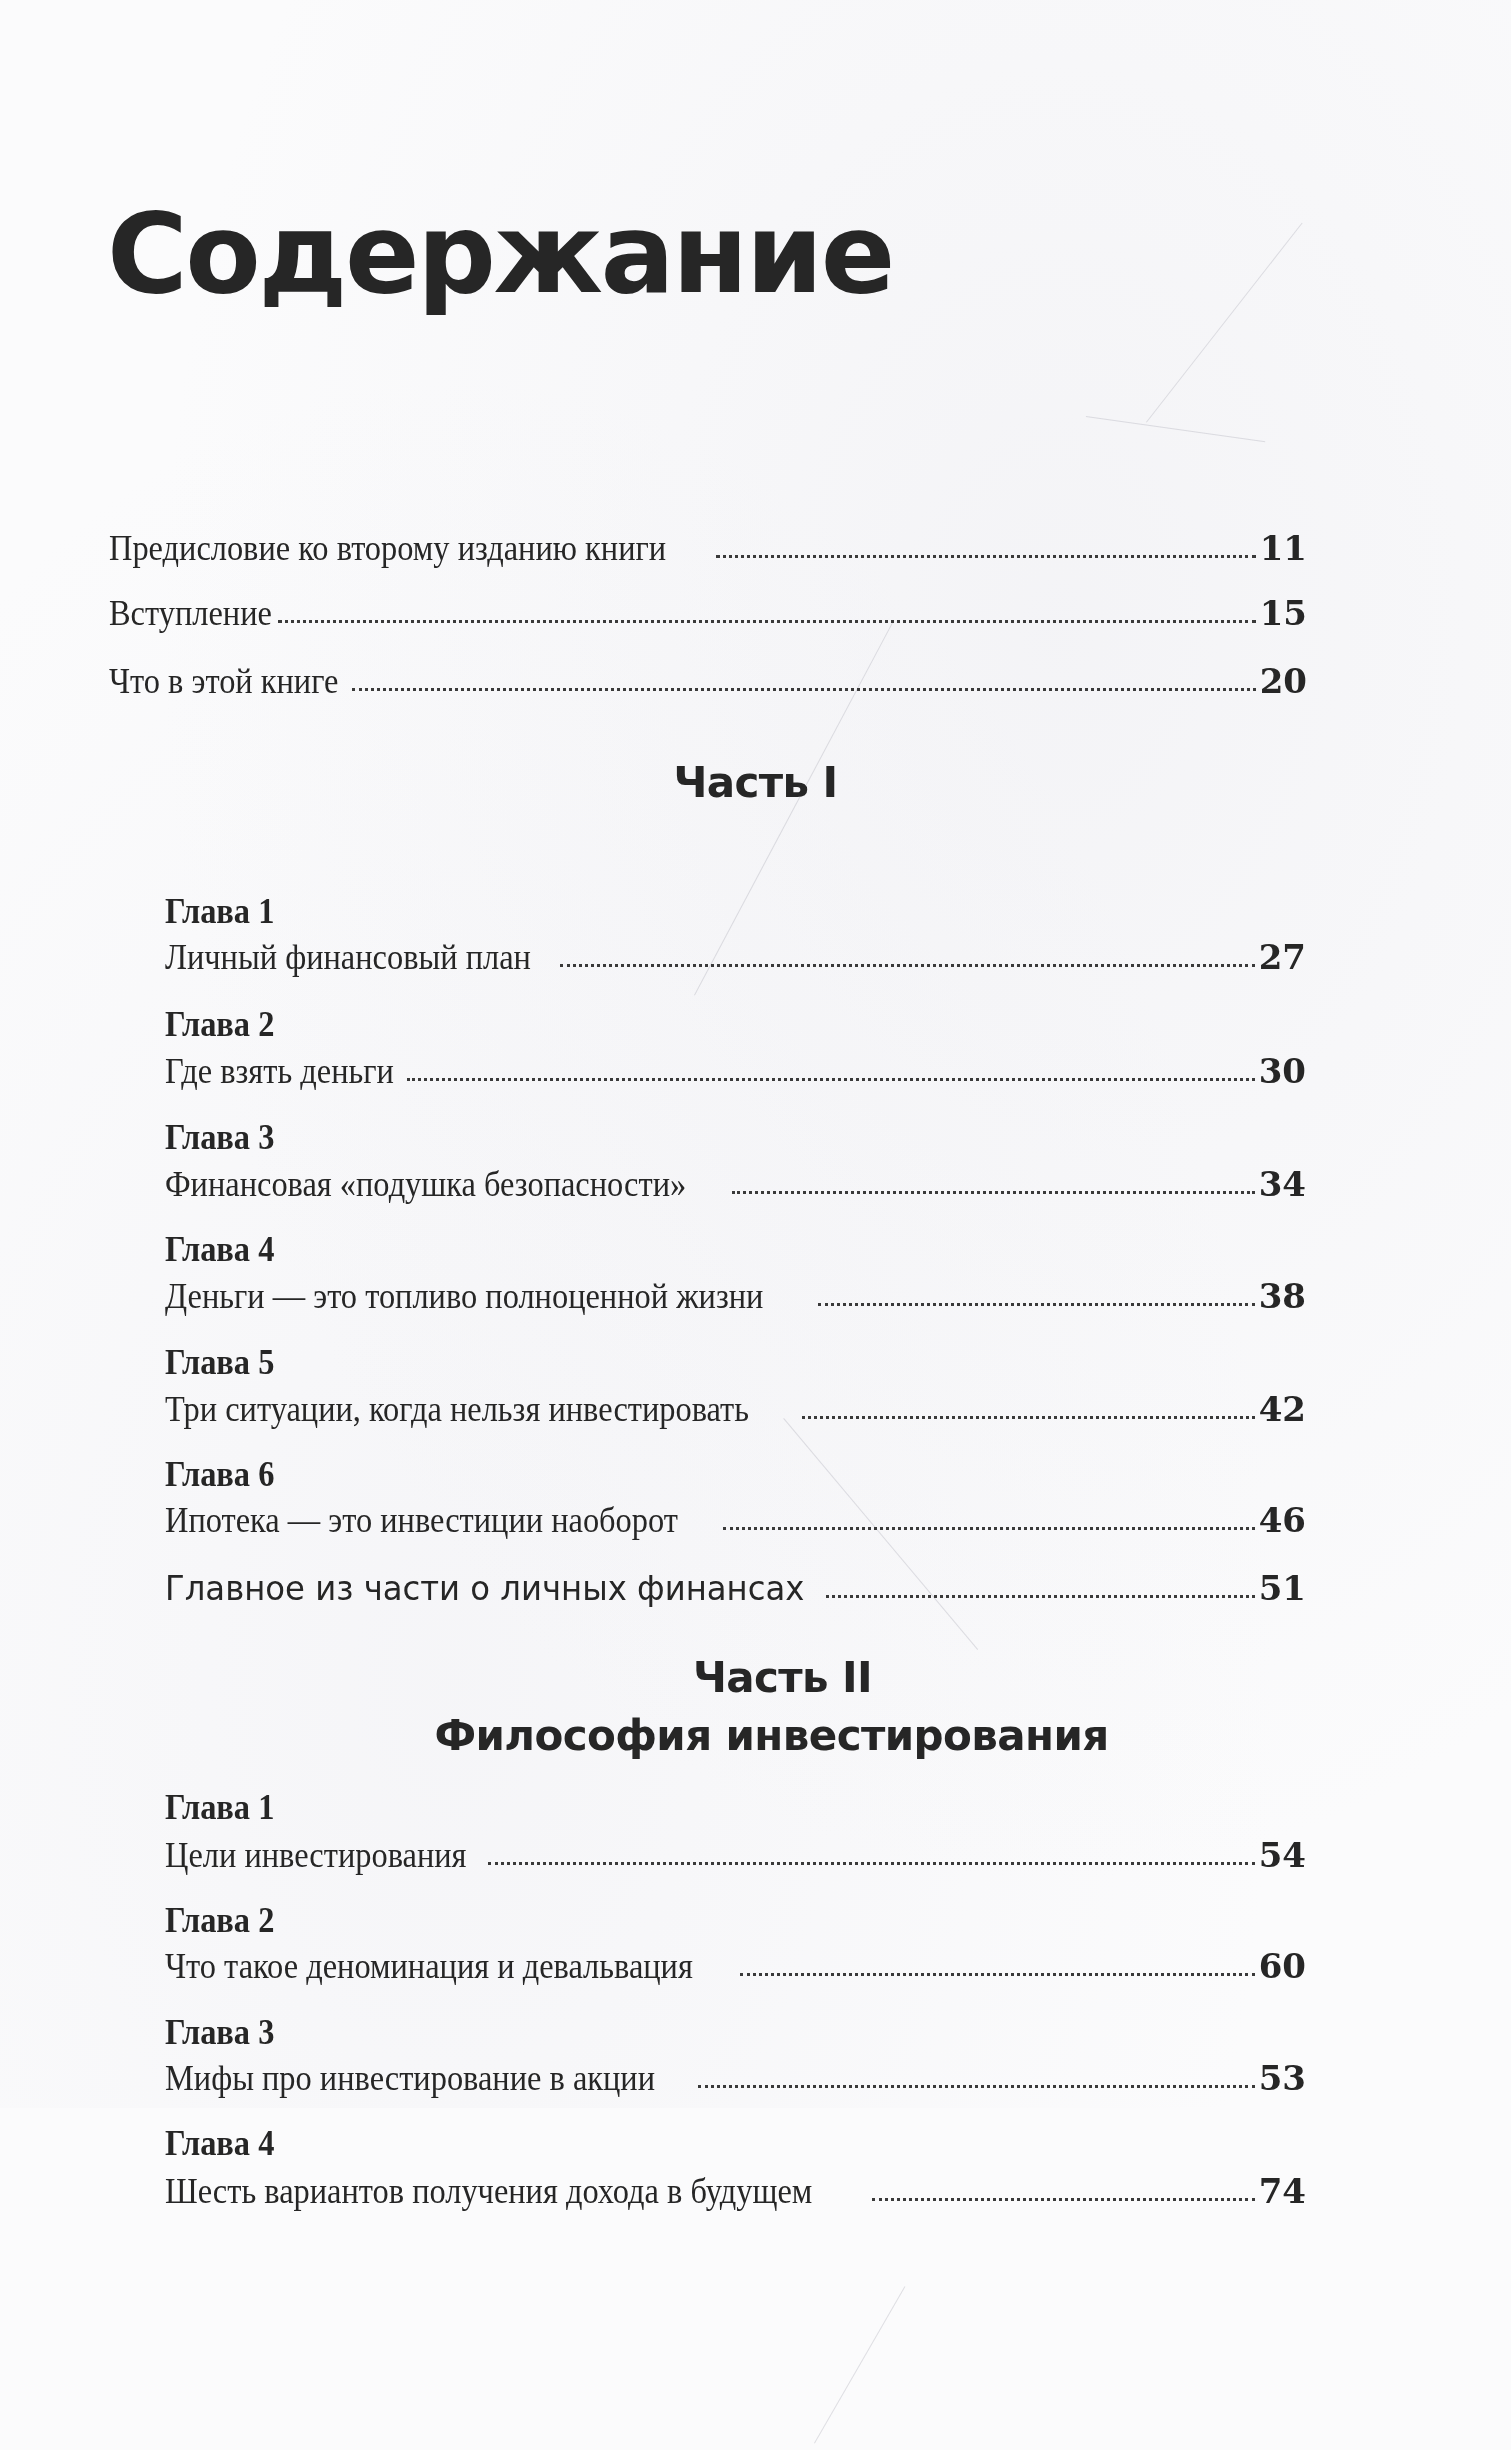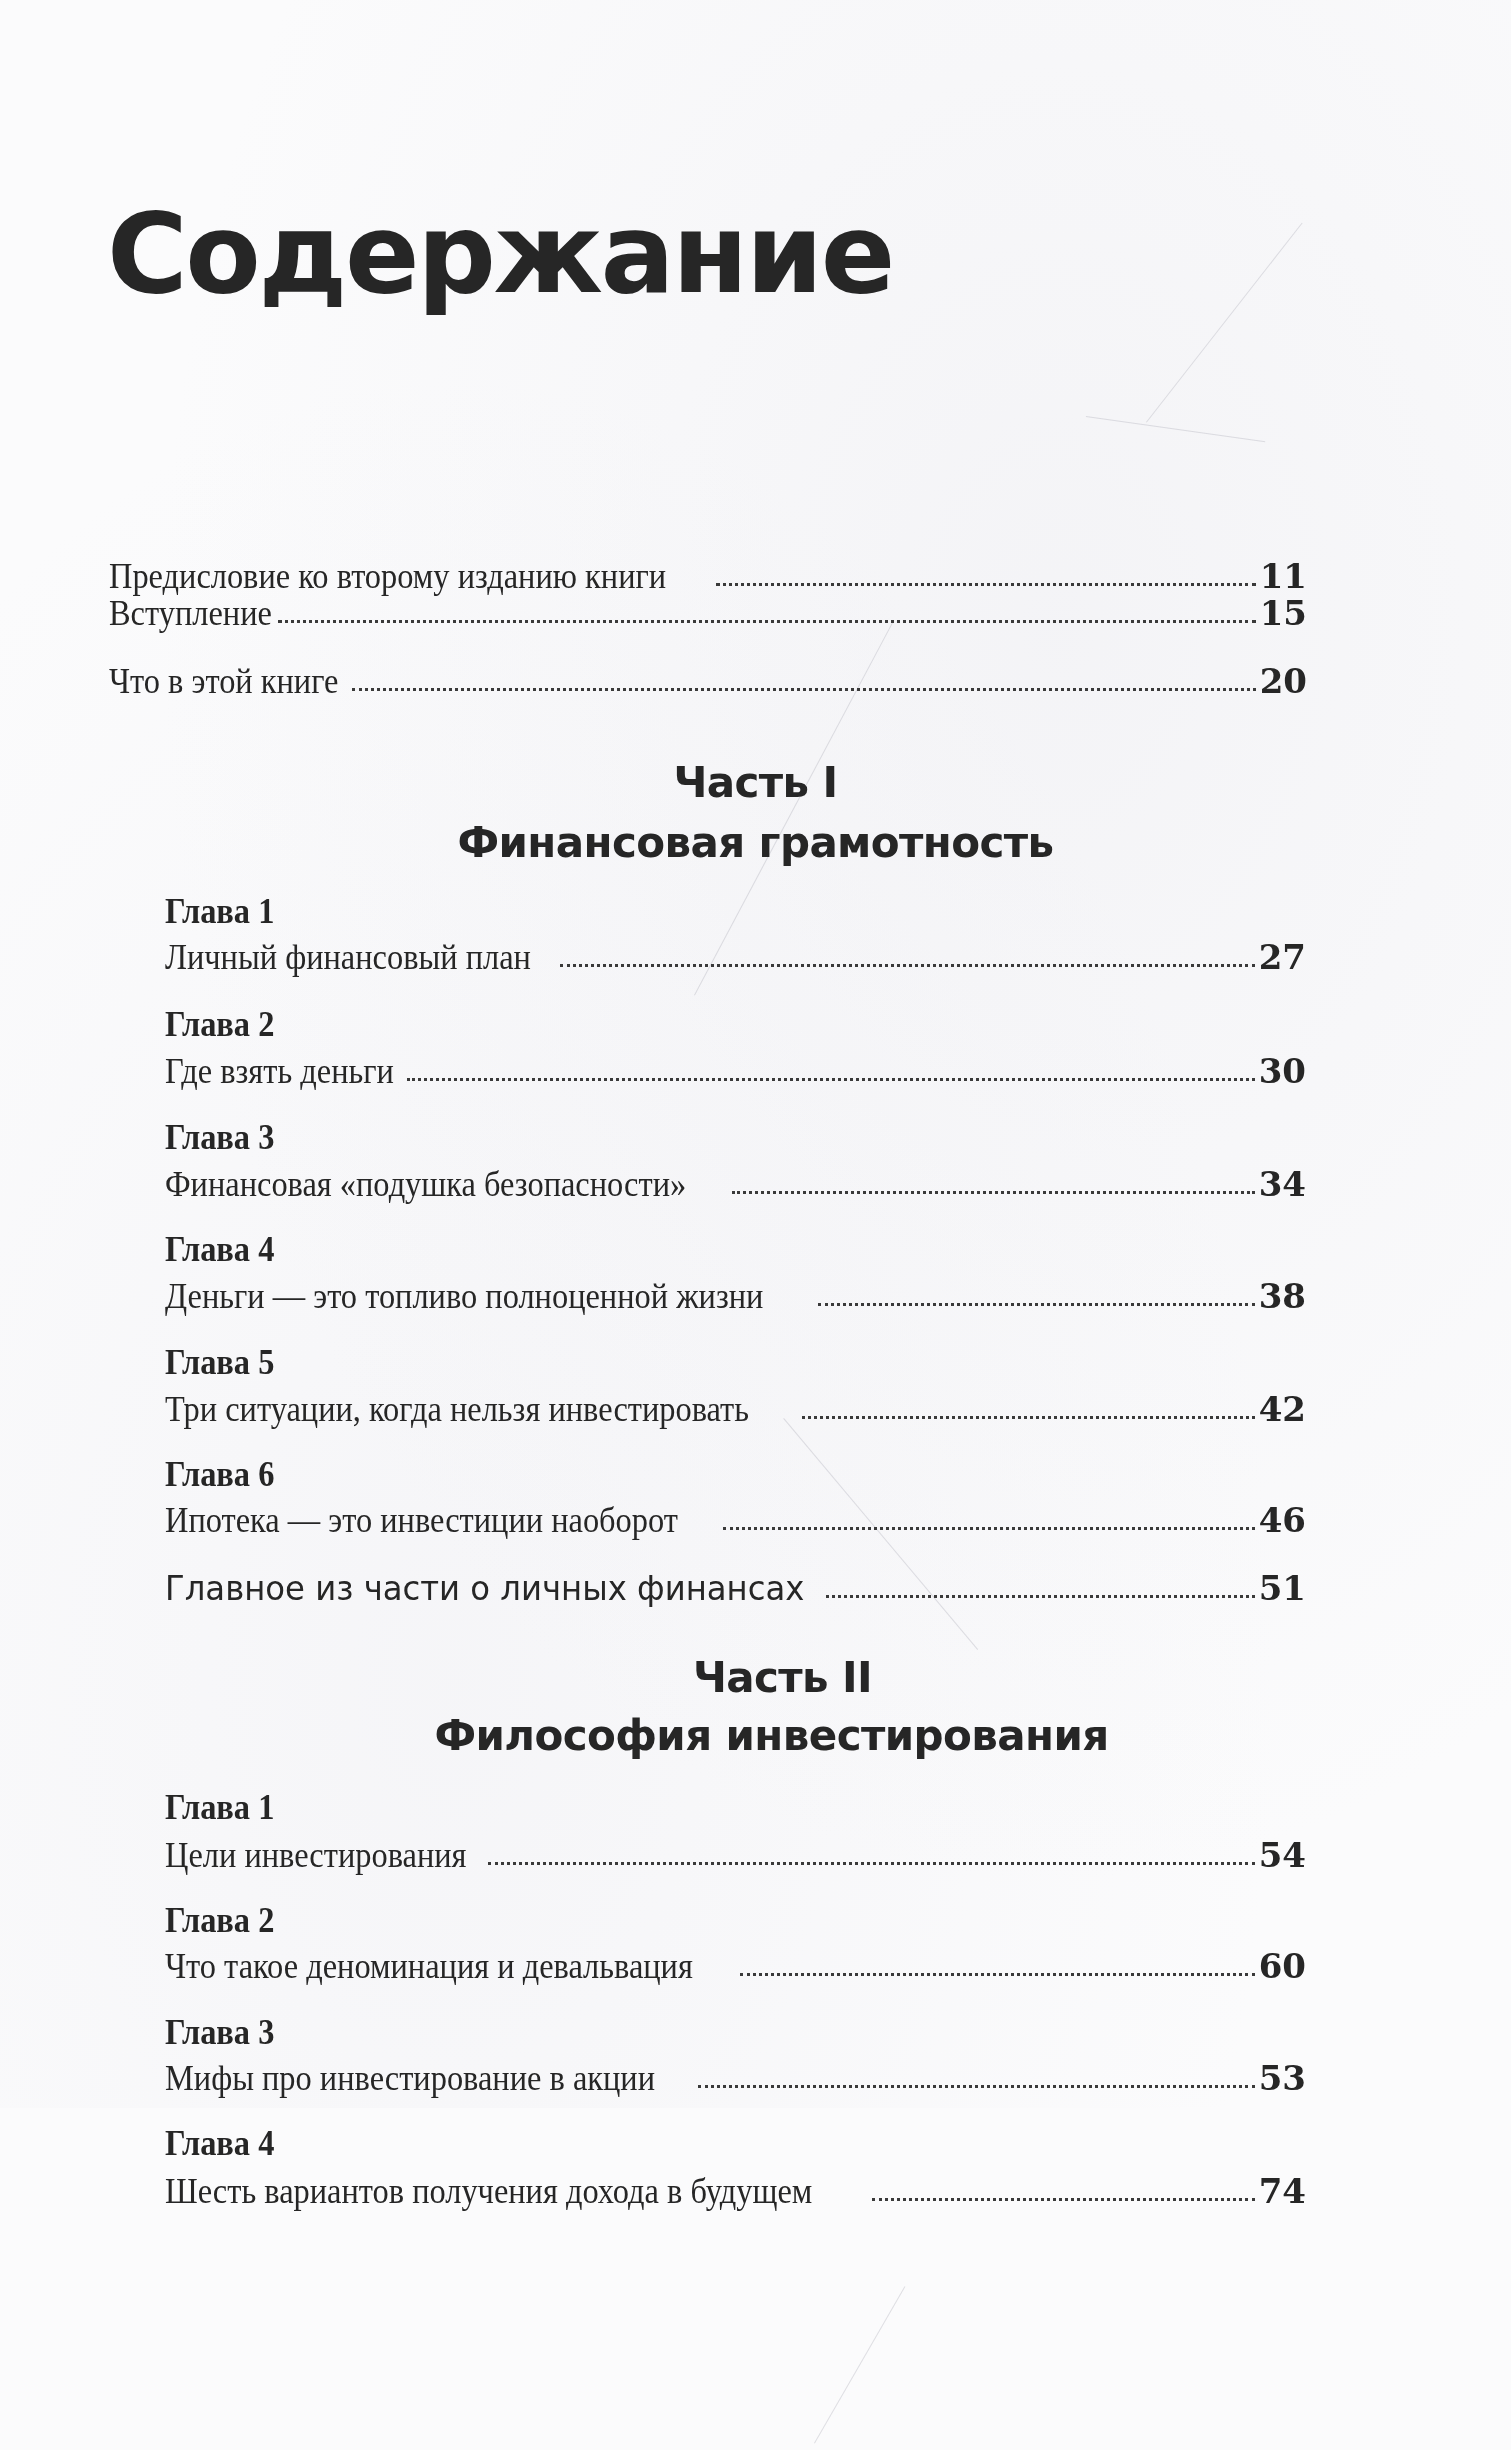--- a/index.html
+++ b/index.html
@@ -121,38 +121,37 @@
 <div class="page">
 
   <div class="scratch" style="left:1146px;top:422px;width:253px;transform:rotate(-52deg);"></div>
   <div class="scratch" style="left:1086px;top:416px;width:181px;transform:rotate(8deg);"></div>
   <div class="scratch" style="left:694px;top:995px;width:422px;transform:rotate(-62deg);"></div>
   <div class="scratch" style="left:784px;top:1418px;width:302px;transform:rotate(50deg);"></div>
   <div class="scratch" style="left:814px;top:2443px;width:181px;transform:rotate(-60deg);"></div>
 
   <h1 class="toc-title">Содержание</h1>
 
-  <div class="row front-row" style="top:558px;">
+  <div class="row front-row" style="top:530px;">
     <span class="label">Предисловие ко второму изданию книги</span>
     <span class="leader"></span>
     <span class="page-num">11</span>
   </div>
   <div class="row front-row" style="top:595px;">
     <span class="label">Вступление</span>
     <span class="leader"></span>
     <span class="page-num">15</span>
   </div>
   <div class="row front-row" style="top:663px;">
     <span class="label">Что в этой книге</span>
     <span class="leader"></span>
     <span class="page-num">20</span>
   </div>
 
   <div class="part-label" style="top:762px;">Часть I</div>
-  <div class="part-title" style="top:822px;">Финансовая грамотность</div>
 
   <div class="chapter-heading" style="top:893px;">Глава 1</div>
   <div class="row chapter-row" style="top:939px;">
     <span class="label">Личный финансовый план</span>
     <span class="leader"></span>
     <span class="page-num">27</span>
   </div>
 
   <div class="chapter-heading" style="top:1006px;">Глава 2</div>
   <div class="row chapter-row" style="top:1053px;">

